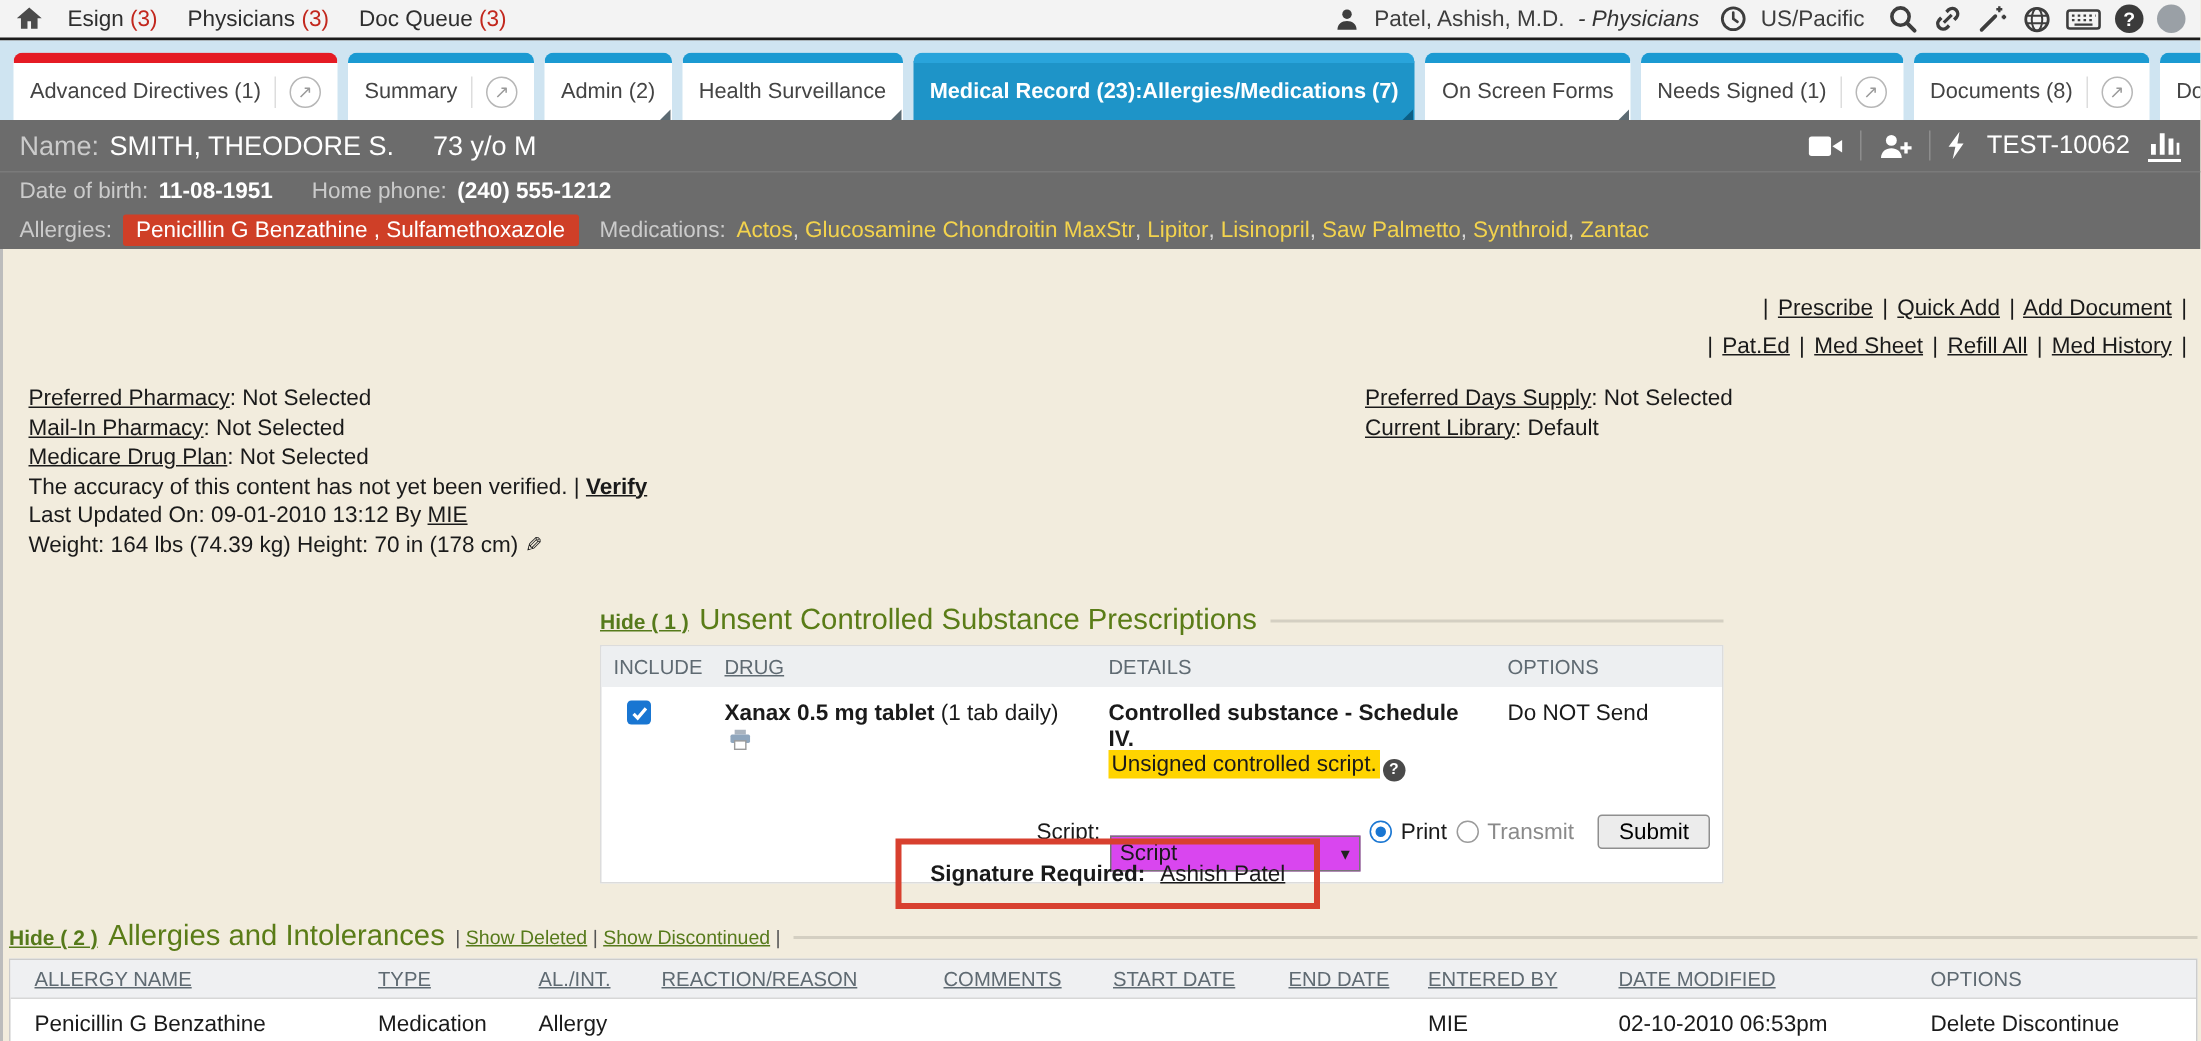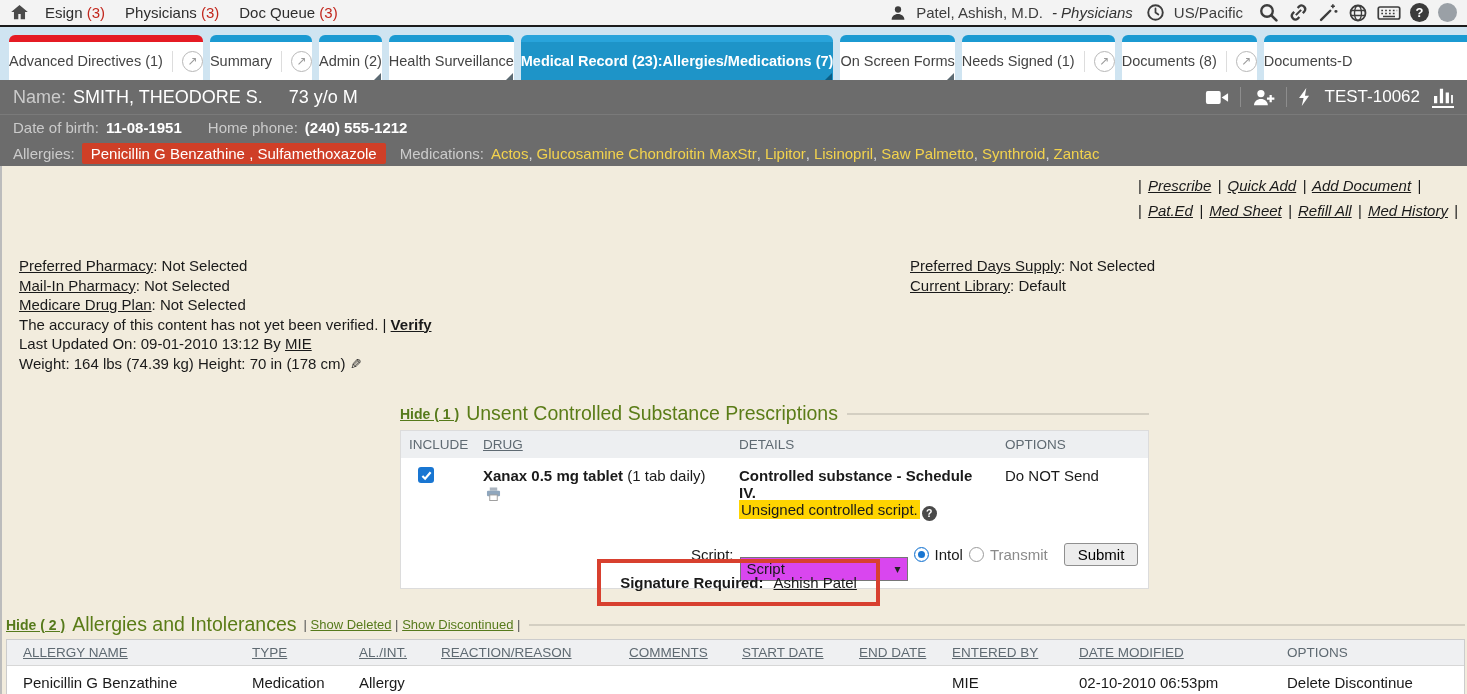--- a/index.html
+++ b/index.html
@@ -15,21 +15,21 @@
   #topbar-right { margin-left:auto; display:flex; align-items:center; gap:9px; color:#3d3d3d; }
   .tb-ic { color:#3d3d3d; cursor:pointer; }
   .username { white-space:nowrap; }
   .role { font-style:italic; color:#333; margin-right:4px; white-space:nowrap; }
   .tz { margin-right:6px; white-space:nowrap; }
   .circle-help { width:19px; height:19px; border-radius:50%; background:#3b3b3b; color:#fff; font-size:13px; font-weight:bold; display:flex; align-items:center; justify-content:center; cursor:pointer; }
   .avatar-dot { width:19px; height:19px; border-radius:50%; background:#9aa0a6; }
 
   
   #tabstrip { height:53px; background:#cfe4f1; display:flex; align-items:flex-end; gap:7px; padding-left:9px; overflow:hidden; }
-  .tab { flex-shrink:0; position:relative; height:45px; background:#fff; border-top:7px solid #1b9ad2; border-radius:6px 6px 0 0; display:flex; align-items:center; padding:0 0; font-size:14.5px; color:#444; cursor:pointer; white-space:nowrap; }
+  .tab { flex-shrink:0; position:relative; height:45px; background:#fff; border-top:7px solid #1b9ad2; border-radius:6px 6px 0 0; display:flex; align-items:center; padding:0 11px; font-size:14.5px; color:#444; cursor:pointer; white-space:nowrap; }
   .tab.red-stripe { border-top-color:#e51b24; }
   .tab.active { background:#1e94c8; border-top-color:#29a4db; color:#fff; font-weight:bold; }
   .tab .popout { margin-left:9px; padding-left:9px; border-left:1px solid #ddd; display:flex; align-items:center; }
   .tab .popout .po-circle { width:21px; height:21px; border:1.5px solid #b7b7b7; border-radius:50%; color:#9a9a9a; font-size:12px; display:flex; align-items:center; justify-content:center; }
   .tab .fold { position:absolute; right:1px; bottom:0; width:0; height:0; border-left:7px solid transparent; border-bottom:7px solid #5c6a72; }
   .tab.active .fold { border-bottom-color:#0c5e84; }
   .tab.clipped { min-width:210px; }
 
   
   #pat-header { background:#6c6c6c; color:#fff; }
@@ -45,21 +45,21 @@
   .ph-div { width:1px; height:20px; background:#8d8d8d; margin:0 11px; }
   .chart-id { font-size:17px; margin:0 12px 0 14px; }
   .chart-ic { border-bottom:2px solid #fff; padding-bottom:1px; cursor:pointer; }
   .allergy-badge { background:#cf3f27; color:#fff; padding:2px 9px; border-radius:2px; margin-right:14px; cursor:pointer; white-space:nowrap; }
   .med { color:#f3d34d; cursor:pointer;text-align:right; }
   .med-sep { color:#d9d9d9; margin-right:4px; }
 
   
   #content { position:relative; height:528px; background:#f2ecdd; border-left:2px solid #bcbcbc; }
 
-  #actions { position:absolute; top:8px; right:7px; line-height:24.5px; font-size:15px; color:#1a1a1a;font-style:italic; }
+  #actions { position:absolute; top:28px; right:7px; text-align:right; line-height:24.5px; font-size:15px; color:#1a1a1a; }
   #actions .sep { padding:0 2px; }
 
   #info-left { position:absolute; top:90px; left:17px; line-height:19.5px; }
   #info-right { position:absolute; top:90px; left:908px; line-height:19.5px; }
   .verify-link { font-weight:bold; }
   .pencil { display:inline-block; transform:scaleX(-1); margin-left:4px; font-size:14px; cursor:pointer; }
 
   
   #unsent { position:absolute; top:236px; left:398px; width:749px; }
   .sec-head { display:flex; align-items:center; }
@@ -343,21 +343,21 @@
         </div>
         <div>Do NOT Send</div>
       </div>
       <div class="script-row">
         <span>Script:</span>
         <span class="sel">
           <span>Script</span>
           <span class="sel-arrow">▾</span>
         </span>
         <span class="radio checked"></span>
-        <span>Intol</span>
+        <span>Print</span>
         <span class="radio"></span>
         <span style="color:#8a8a8a;">Transmit</span>
         <button class="submit-btn">Submit</button>
       </div>
     </div>
   </div>
 
   <div id="sigbox">
     <span class="sig-label">Signature Required:</span>
     <span class="ul">Ashish Patel</span>

